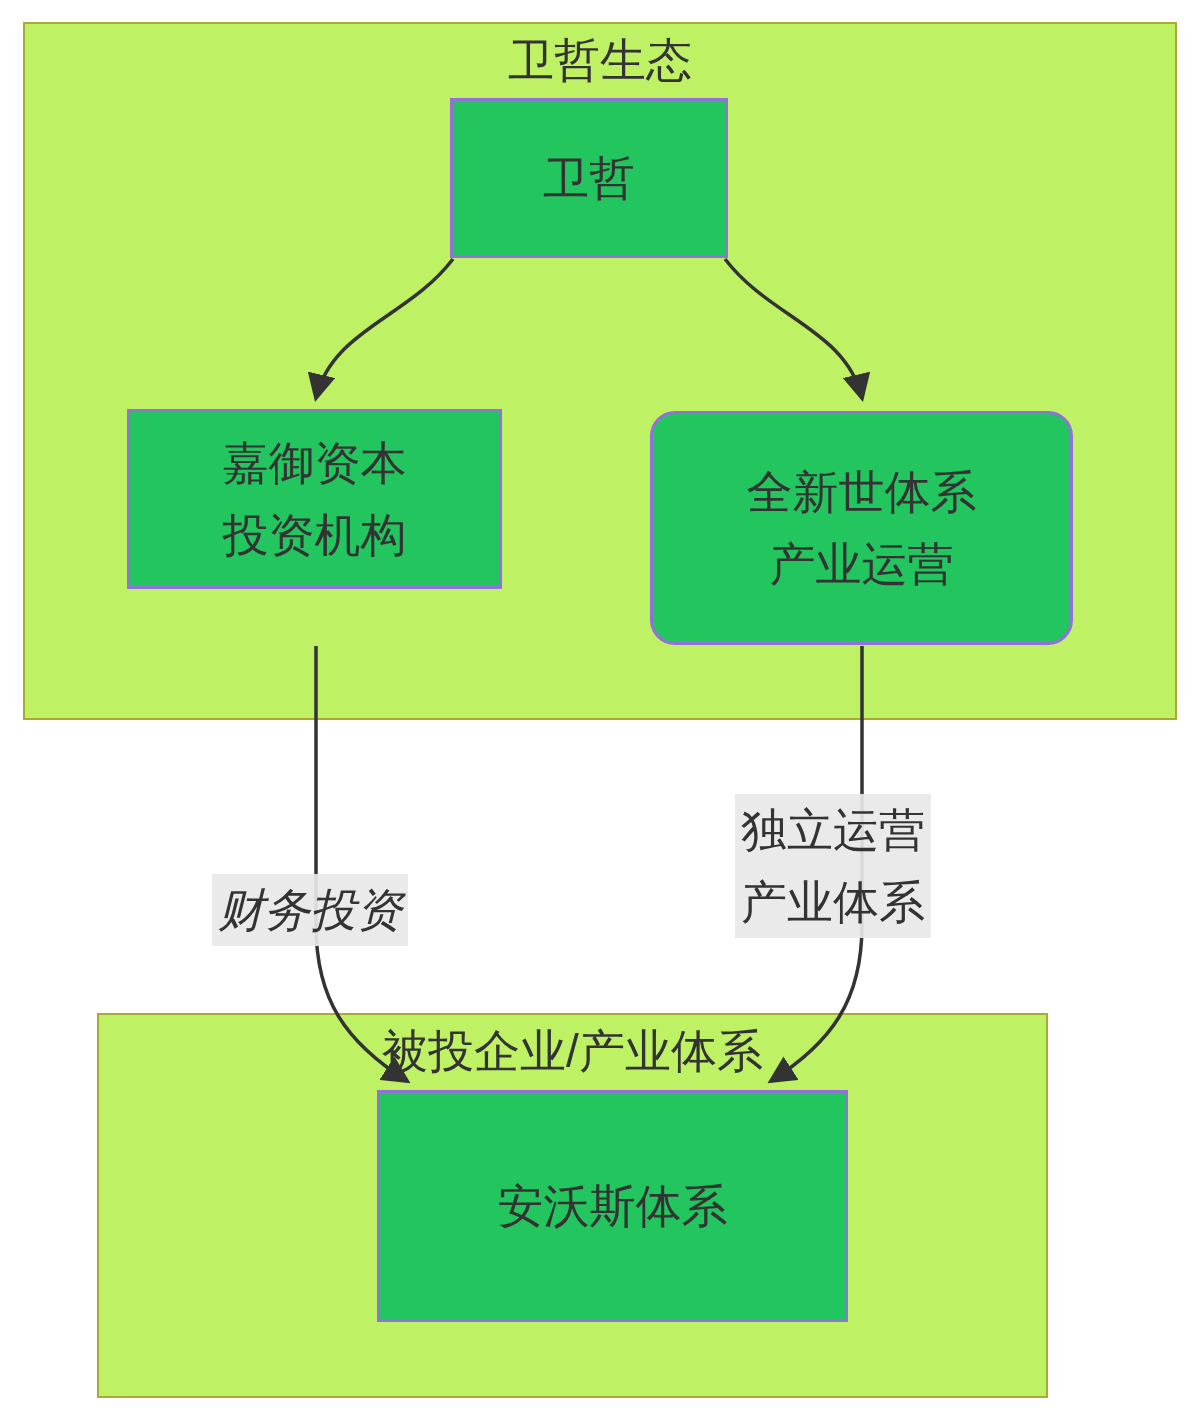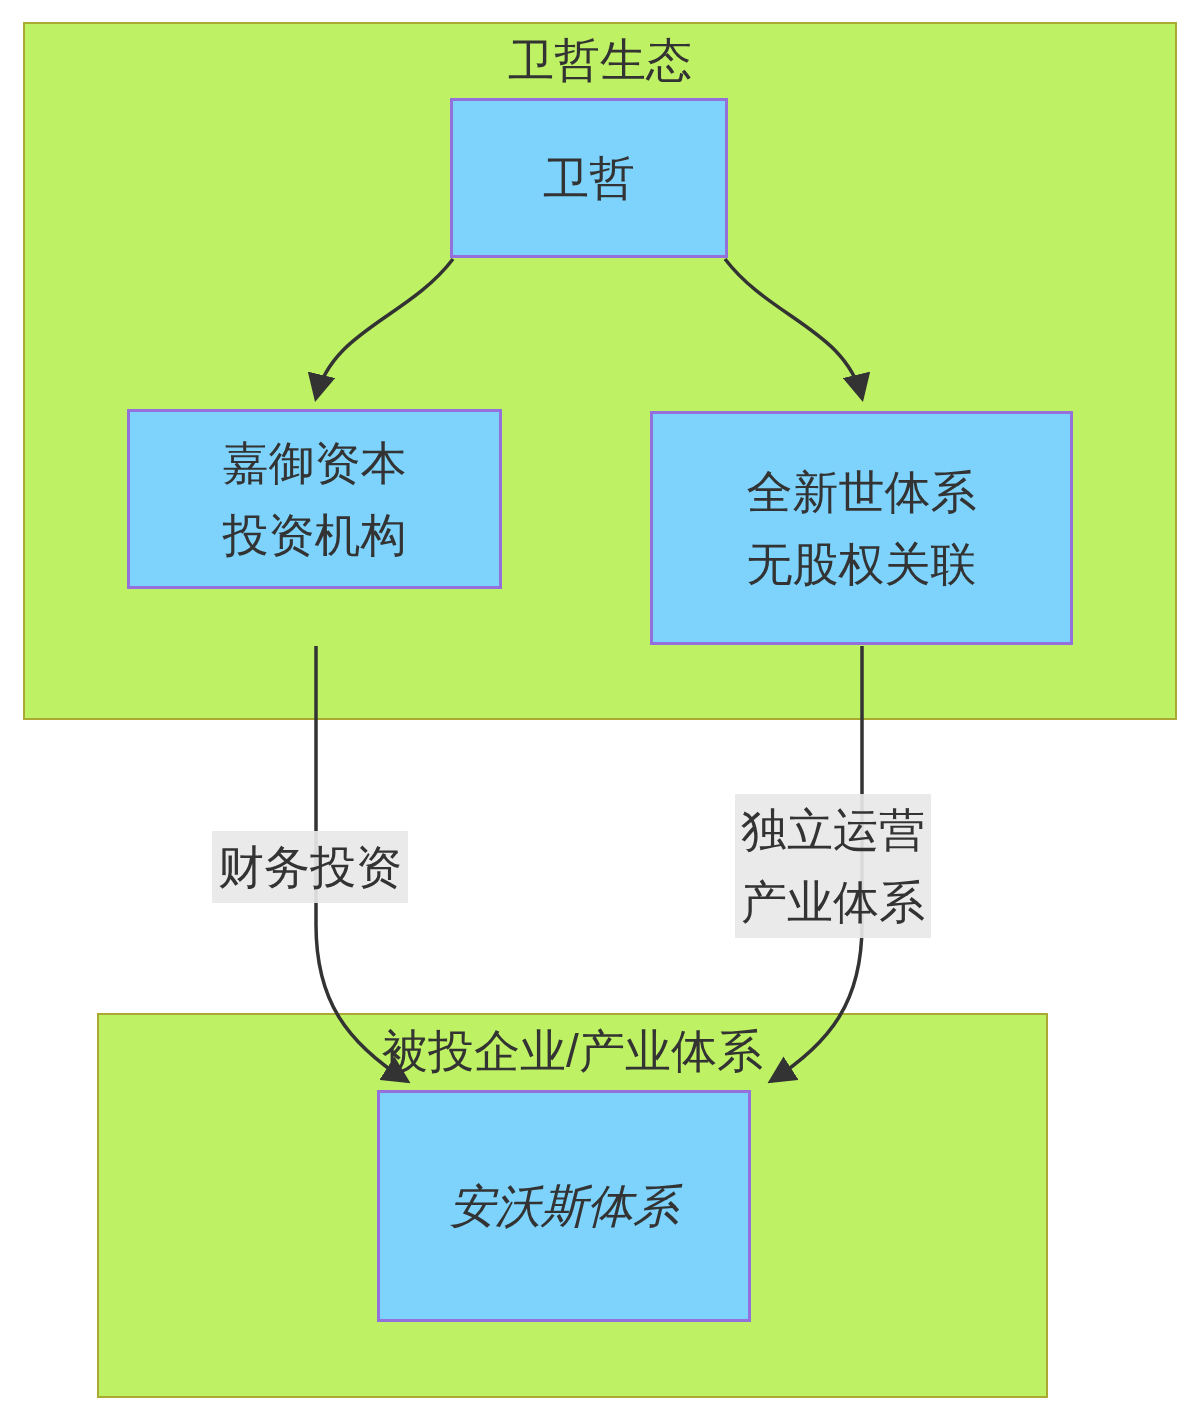--- a/index.html
+++ b/index.html
@@ -34,40 +34,40 @@
   .edge-label {
     position: absolute;
     background: rgba(232,232,232,0.92);
     font-size: 46px;
     line-height: 72px;
     text-align: center;
     padding: 0 6px;
     color: #333333;
     white-space: nowrap;
   }
-  .label-finance     { left: 212px; top: 831px; }
+  .label-finance     { left: 212px; top: 874px; font-style: italic; }
   .label-independent { left: 735px; top: 794px; padding-left: 6px; }
 
   .node {
     position: absolute;
-    background: #7dd3fc;
+    background: #22c55e;
     border: 3px solid #9370db;
     display: flex;
     flex-direction: column;
     align-items: center;
     justify-content: center;
     font-size: 46px;
     line-height: 72px;
     text-align: center;
     color: #333333;
   }
   .node-weizhe     { left: 450px; top: 98px;   width: 278px; height: 160px; }
   .node-jiayu      { left: 127px; top: 409px;  width: 375px; height: 180px; }
-  .node-quanxinshi { left: 650px; top: 411px;  width: 423px; height: 234px; }
-  .node-anwosi     { left: 377px; top: 1090px; width: 374px; height: 232px; font-style: italic; }
+  .node-quanxinshi { left: 650px; top: 411px;  width: 423px; height: 234px; border-radius: 25px; }
+  .node-anwosi     { left: 377px; top: 1090px; width: 471px; height: 232px; }
   .node-line { white-space: nowrap; }
 </style>
 </head>
 <body>
 
 <div class="canvas">
 
   <div class="cluster cluster-top">
     <div class="cluster-title">卫哲生态</div>
   </div>
@@ -101,20 +101,20 @@
     <div class="node-line">卫哲</div>
   </div>
 
   <div class="node node-jiayu">
     <div class="node-line">嘉御资本</div>
     <div class="node-line">投资机构</div>
   </div>
 
   <div class="node node-quanxinshi">
     <div class="node-line">全新世体系</div>
-    <div class="node-line">无股权关联</div>
+    <div class="node-line">产业运营</div>
   </div>
 
   <div class="node node-anwosi">
     <div class="node-line">安沃斯体系</div>
   </div>
 
 </div>
 
 </body></html>

